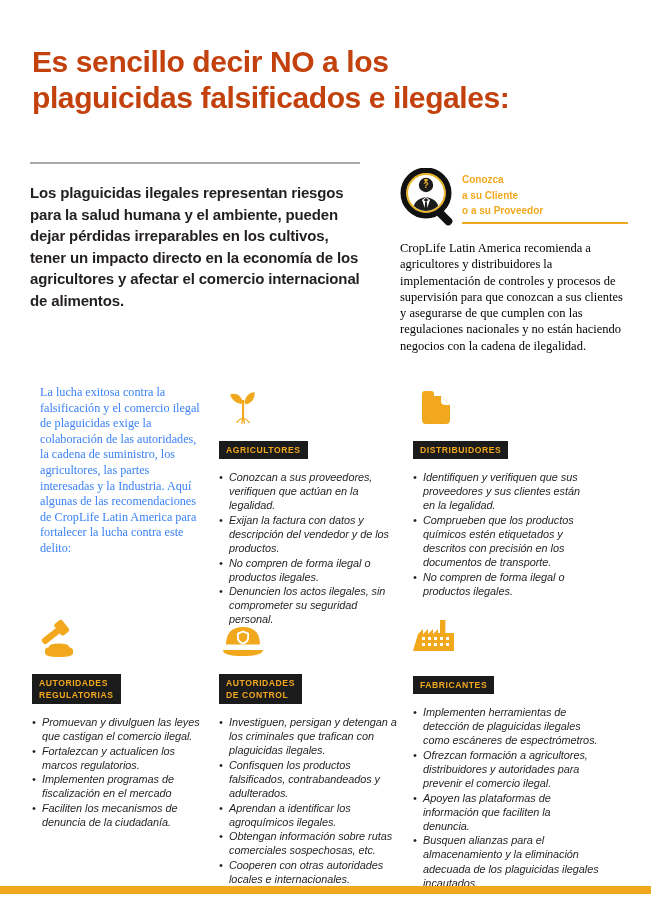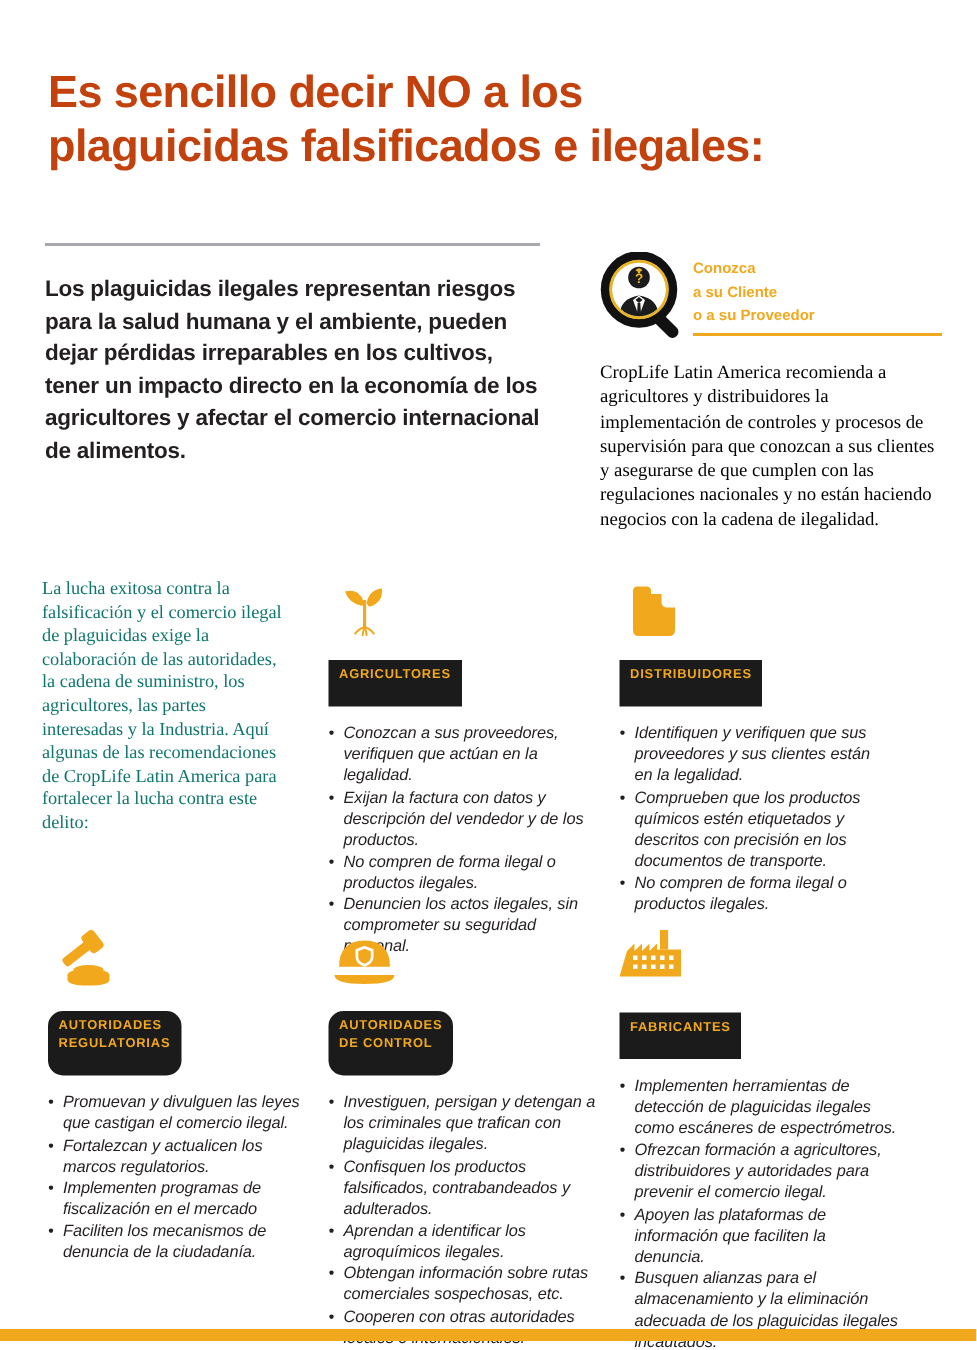--- a/index.html
+++ b/index.html
@@ -96,50 +96,50 @@
     margin-top: 14px;
     font-family: "Liberation Serif", serif;
     color: #000000;
     font-size: 12.5px;
     line-height: 16.3px;
   }
 
   
   .narrative {
     position: absolute;
-    left: 28px;
+    left: 40px;
     top: 385px;
     width: 160px;
     font-family: "Liberation Serif", serif;
-    color: #0f766e;
+    color: #3b82f6;
     font-size: 12.2px;
     line-height: 15.6px;
   }
 
   
   .card { position: absolute; }
 
   .card-icon {
     height: 48px;
     margin-bottom: 9px;
     display: block;
   }
 
   .badge {
     display: inline-block;
     background: #1b1b1b;
     color: #F2A81D;
     font-weight: bold;
     font-size: 8.6px;
     letter-spacing: 0.55px;
-    padding: 4px 7px 16px 7px;
+    padding: 4px 7px 3px 7px;
     line-height: 11px;
     margin-bottom: 11px;
   }
-  .badge.two-line { line-height: 11.5px; border-radius: 10px; }
+  .badge.two-line { line-height: 11.5px; }
 
   .bullets {
     list-style: none;
     color: #231f20;
     font-size: 10.9px;
     line-height: 14.1px;
     letter-spacing: -0.05px;
     font-style: italic;
   }
   .bullets li {

